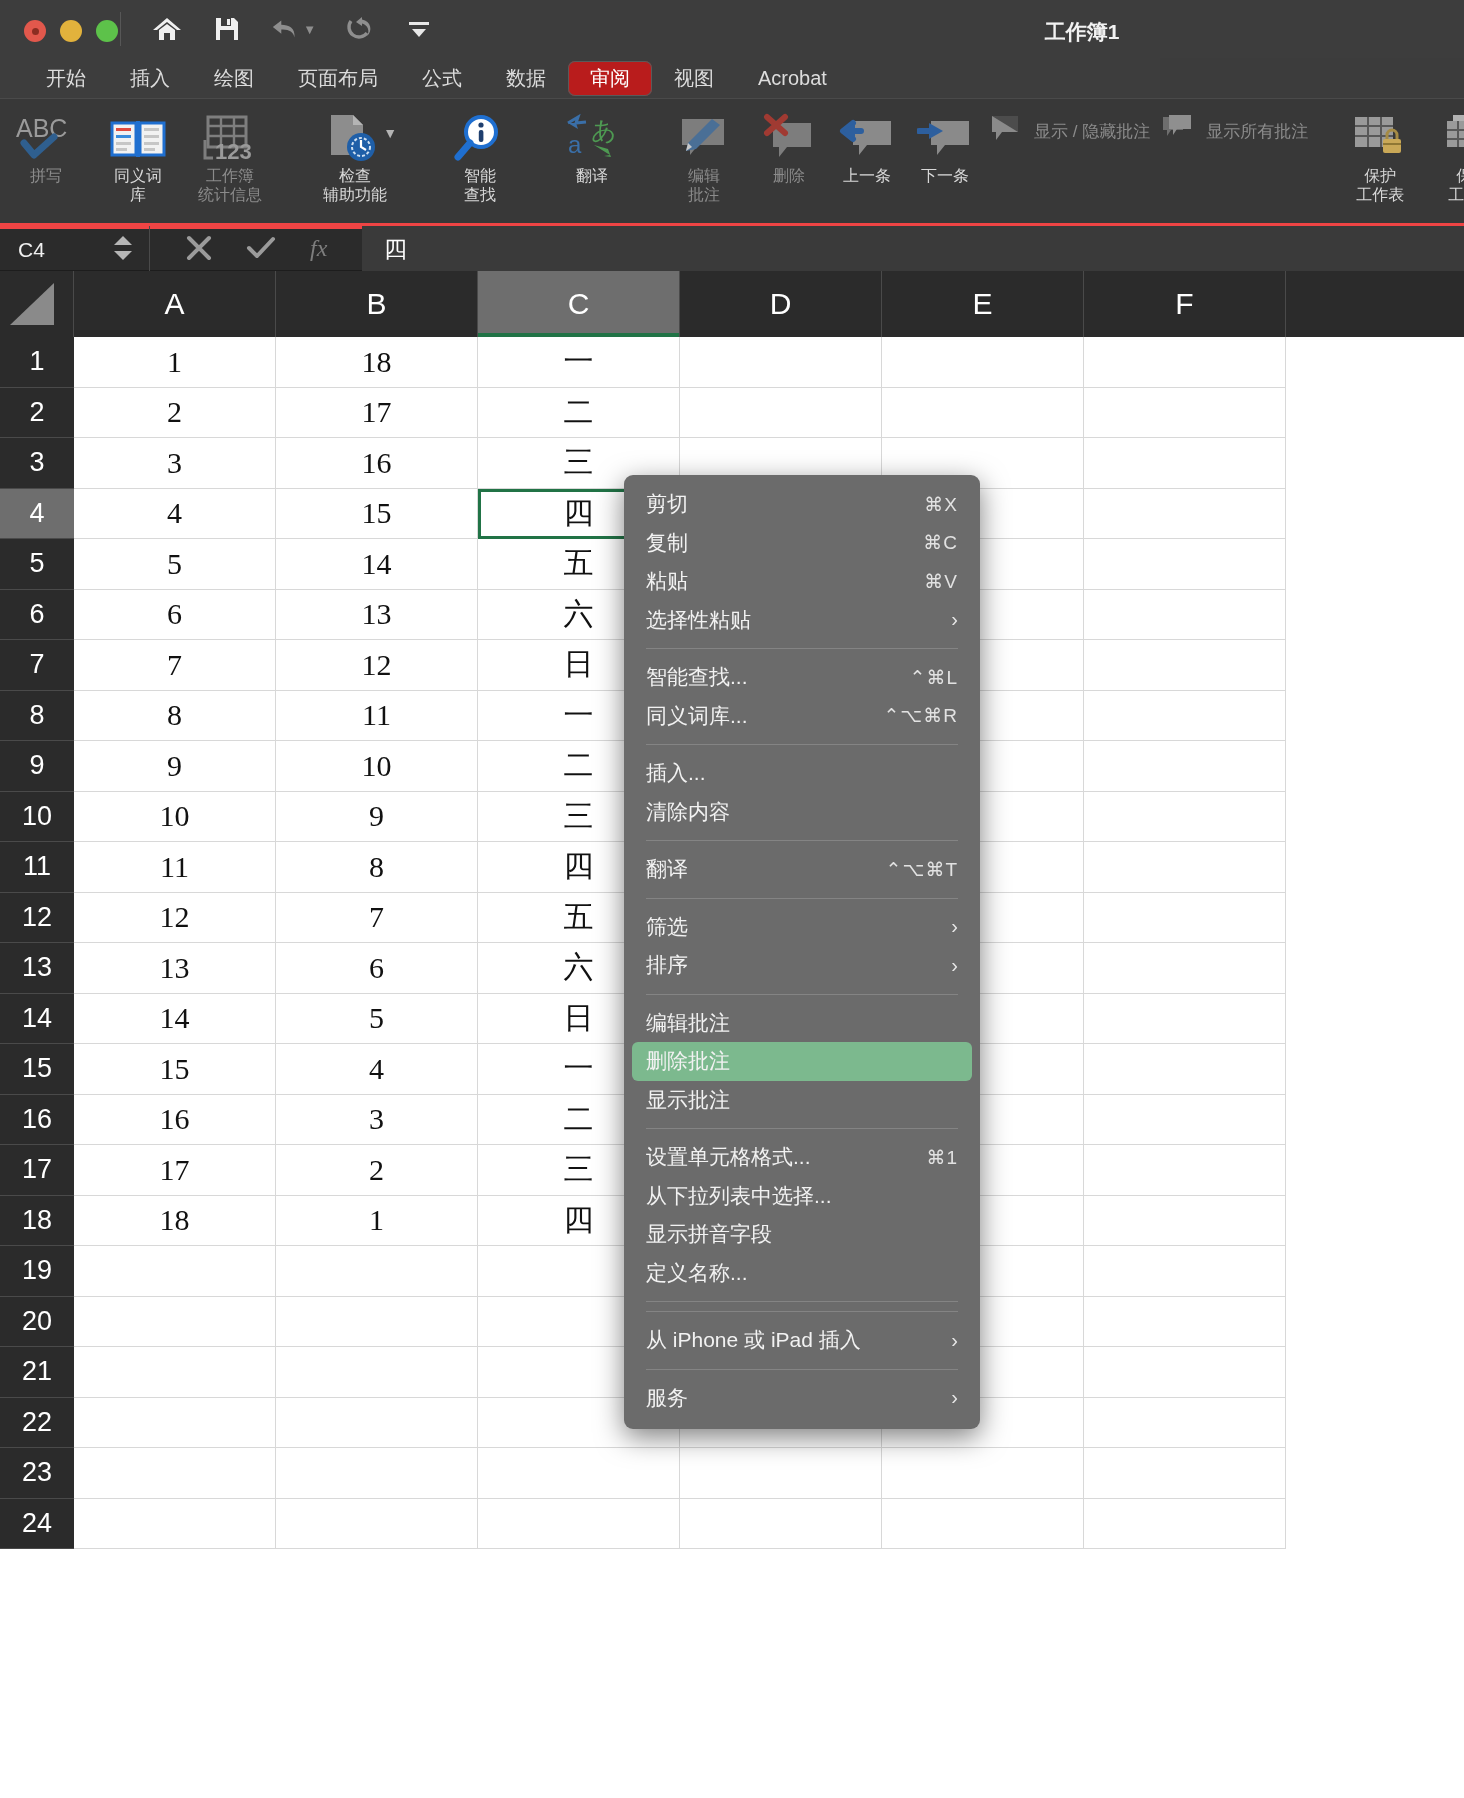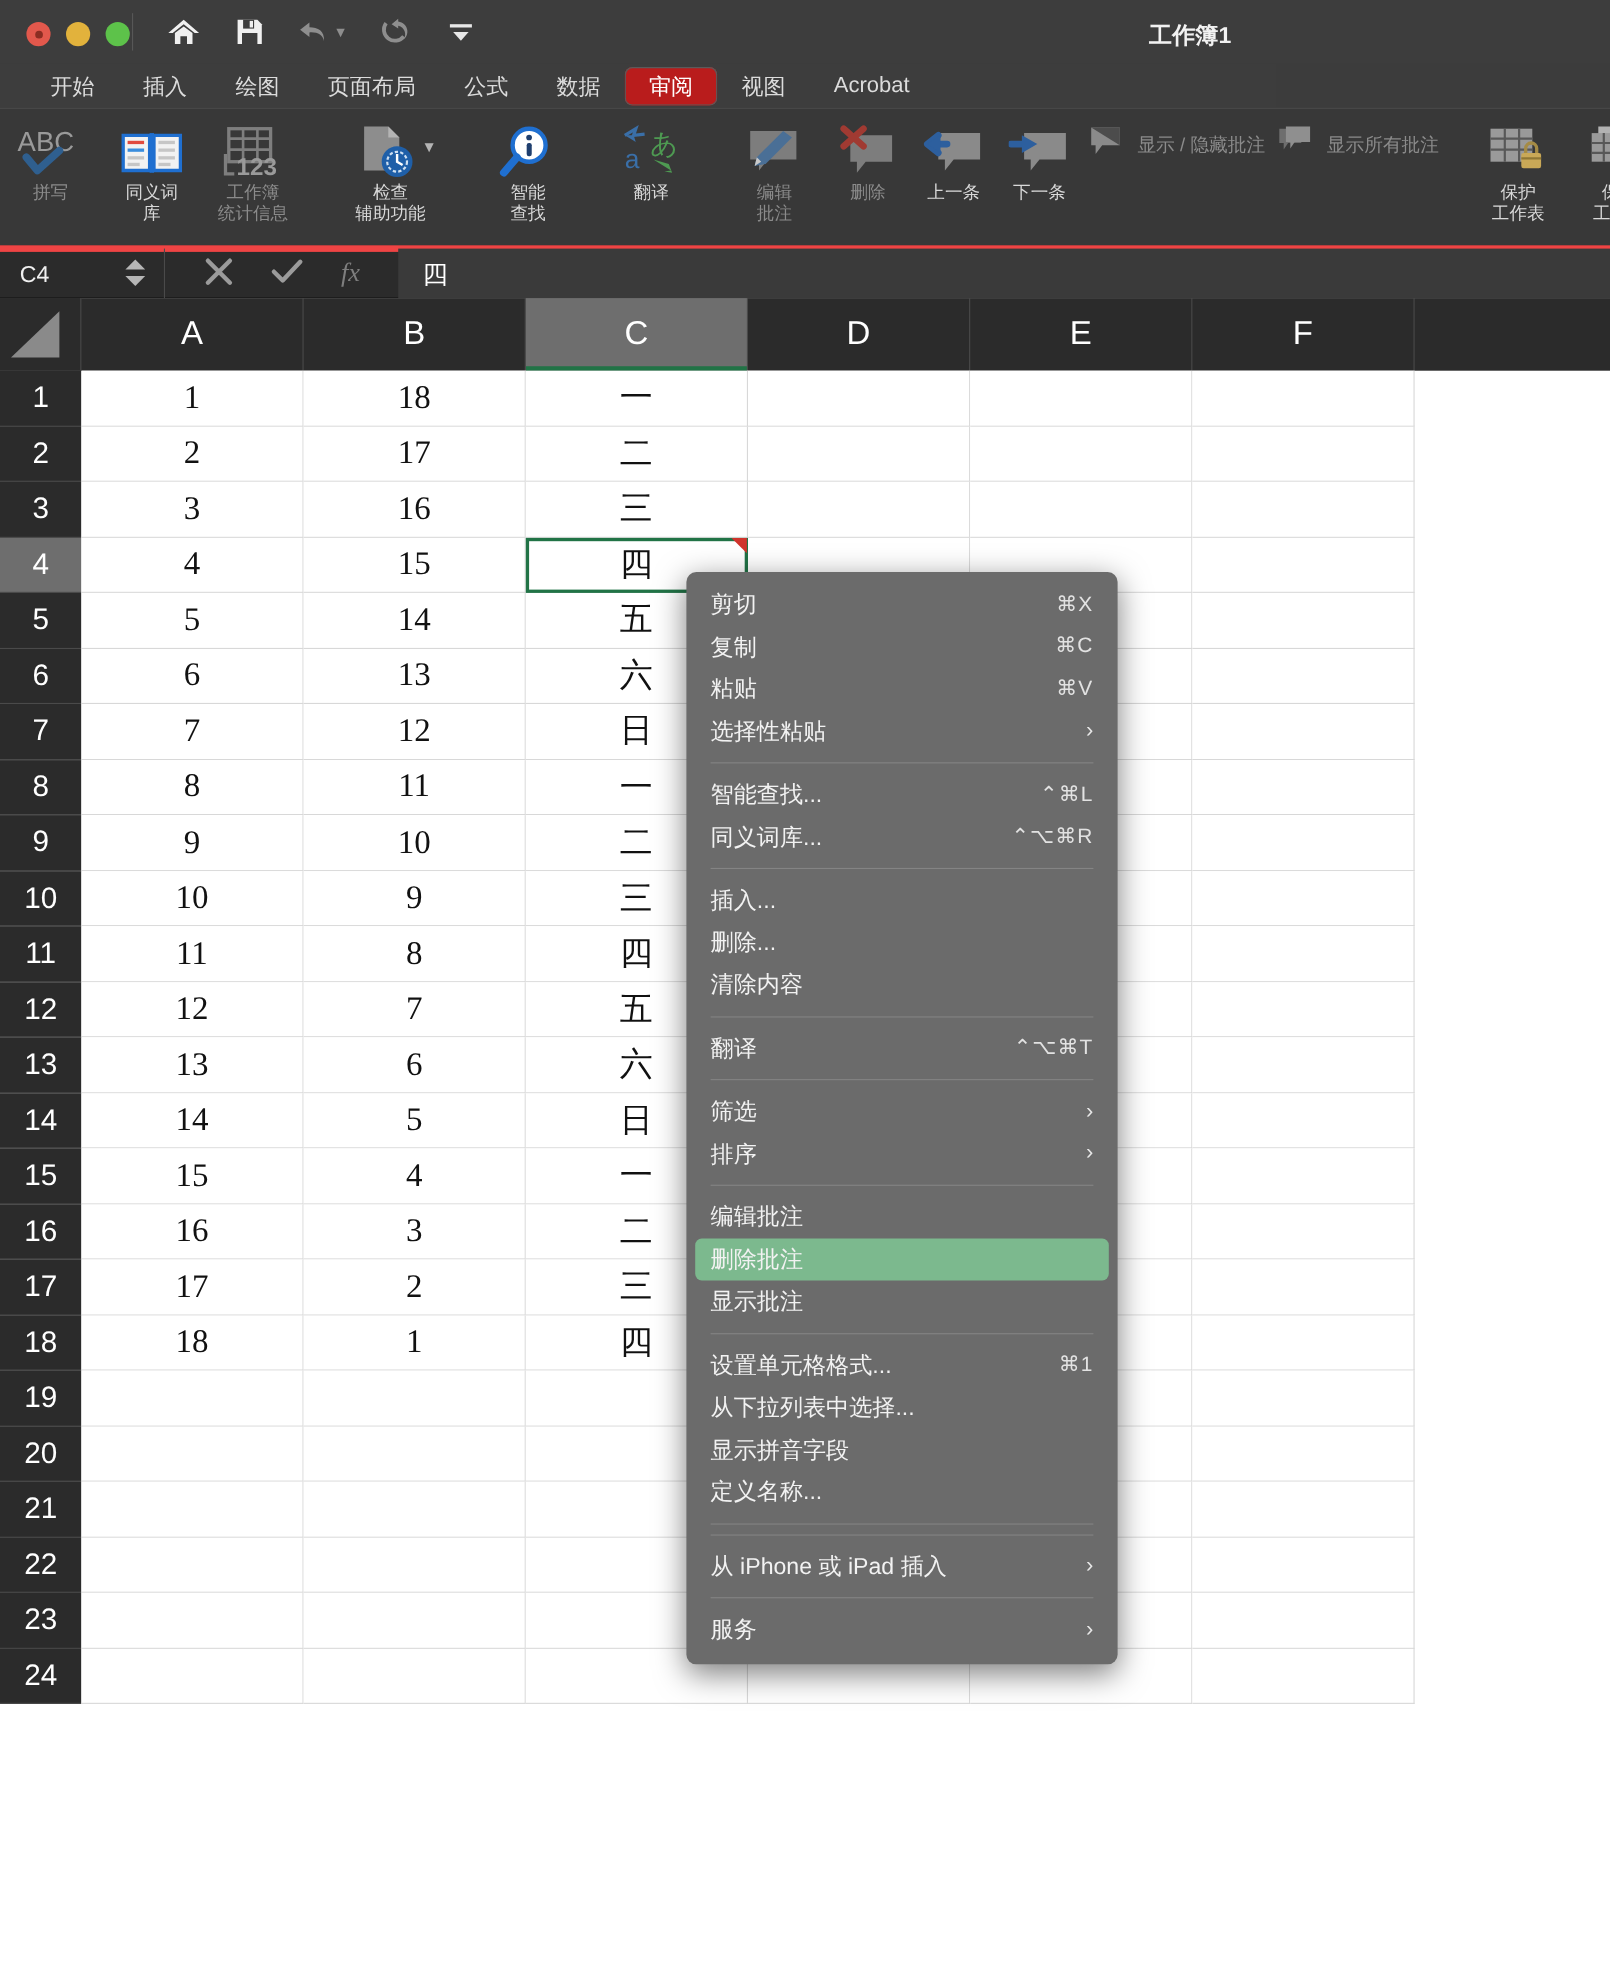--- a/index.html
+++ b/index.html
@@ -116,21 +116,21 @@
   .cell.active {
     outline:3px solid #217346; outline-offset:-3px; position:relative; z-index:3;
   }
   .cmt-flag {
     position:absolute; right:0; top:0; width:0; height:0;
     border-top:14px solid #d0342c; border-left:14px solid transparent;
   }
 
   
   .ctxmenu {
-    position:absolute; left:624px; top:520px; width:392px;
+    position:absolute; left:624px; top:475px; width:356px;
     background:#6b6b6b; border-radius:9px; z-index:40;
     box-shadow:0 8px 28px rgba(0,0,0,.5); padding:10px 0 12px 0;
     overflow:hidden;
   }
   .mi {
     height:38.5px; display:flex; align-items:center; justify-content:space-between;
     padding:0 22px 0 22px; color:#f2f2f2; font-size:21px; white-space:nowrap;
   }
   .mi.hl { background:#7cb98e; margin:0 8px; border-radius:6px; padding:0 14px; }
   .mi .sc { color:#e2e2e2; font-size:19px; letter-spacing:1px; }
@@ -686,23 +686,20 @@
       </div>
       <div class="mi">
         <span>同义词库...</span>
         <span class="sc">⌃⌥⌘R</span>
       </div>
       <div class="msep"></div>
       <div class="mi">
         <span>插入...</span>
       </div>
       <div class="mi">
-        <span>删除...</span>
-      </div>
-      <div class="mi">
         <span>清除内容</span>
       </div>
       <div class="msep"></div>
       <div class="mi">
         <span>翻译</span>
         <span class="sc">⌃⌥⌘T</span>
       </div>
       <div class="msep"></div>
       <div class="mi">
         <span>筛选</span>

